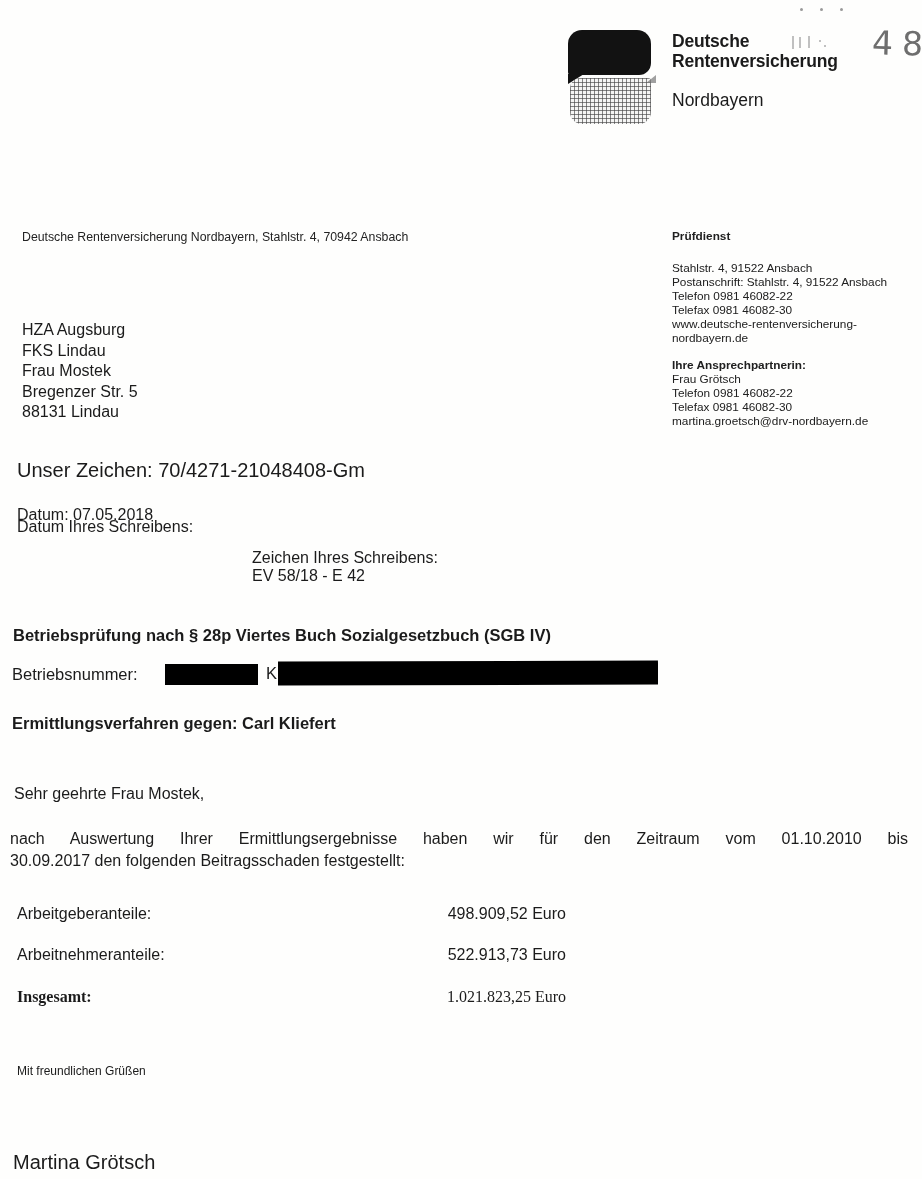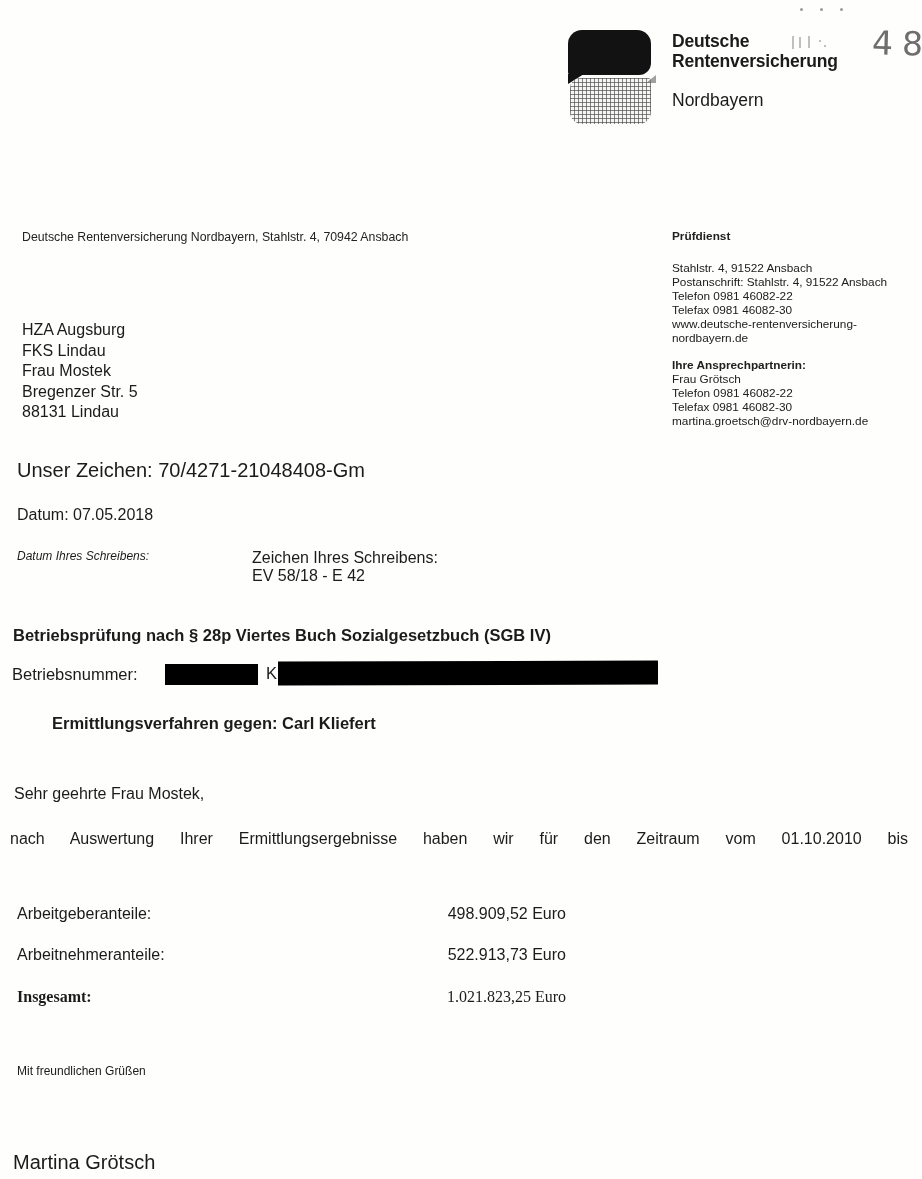--- a/index.html
+++ b/index.html
@@ -62,31 +62,31 @@
   .sender-line{left:22px;top:230px;font-size:12.3px;color:#232323;}
   .contact{left:672px;top:229px;width:245px;font-size:11.8px;line-height:14px;color:#202020;}
   .contact .hd{font-weight:bold;}
   .contact .gap{height:18px;}
   .contact .gap2{height:13px;}
 
   .recipient{left:22px;top:320px;font-size:16px;line-height:20.5px;}
 
   .ref1{left:17px;top:459px;font-size:20px;}
   .ref2{left:17px;top:506px;font-size:16px;}
-  .ref3a{left:17px;top:549px;font-size:12px;font-style:italic;}
+  .ref3a{left:17px;top:518px;font-size:16px;}
   .ref3b{left:252px;top:549px;font-size:16px;}
   .ref3c{left:252px;top:567px;font-size:16px;}
 
   
   .subject{left:13px;top:626px;font-size:16.5px;font-weight:bold;}
   .betriebsnummer-label{left:12px;top:665px;font-size:16.5px;}
   .redact-1{left:165px;top:664px;width:93px;height:21px;background:#000;}
   .redact-k{left:266px;top:664px;font-size:16.5px;}
   .redact-2{left:278px;top:661px;width:380px;height:24px;background:#000;transform:rotate(-0.15deg);}
-  .case-line{left:12px;top:714px;font-size:16.5px;font-weight:bold;margin-left:40px;}
+  .case-line{left:12px;top:714px;font-size:16.5px;font-weight:bold;}
 
   
   .salutation{left:14px;top:785px;font-size:16px;}
   .body-par{left:10px;top:828px;width:898px;font-size:16px;line-height:21.5px;}
   .body-par .l1{text-align:justify;text-align-last:justify;}
 
   .amount-row{left:17px;width:549px;display:flex;justify-content:space-between;font-size:16px;}
   .row-0{top:905px;text-align:right;}
   .row-1{top:946px;}
   .row-2{top:988px;font-family:Liberation Serif, serif;}
@@ -154,20 +154,21 @@
   <div class="abs redact-1"></div>
   <div class="abs redact-k">K</div>
   <div class="abs redact-2"></div>
 
   <div class="abs case-line">Ermittlungsverfahren gegen: Carl Kliefert</div>
 
   <div class="abs salutation">Sehr geehrte Frau Mostek,</div>
 
   <div class="abs body-par">
     <div class="l1">nach Auswertung Ihrer Ermittlungsergebnisse haben wir für den Zeitraum vom 01.10.2010 bis</div>
+    <div class="l2">30.09.2017 den folgenden Beitragsschaden festgestellt:</div>
   </div>
 
   <div class="abs amount-row row-0">
     <span class="lbl">Arbeitgeberanteile:</span>
     <span class="val">498.909,52 Euro</span>
   </div>
   <div class="abs amount-row row-1">
     <span class="lbl">Arbeitnehmeranteile:</span>
     <span class="val">522.913,73 Euro</span>
   </div>

